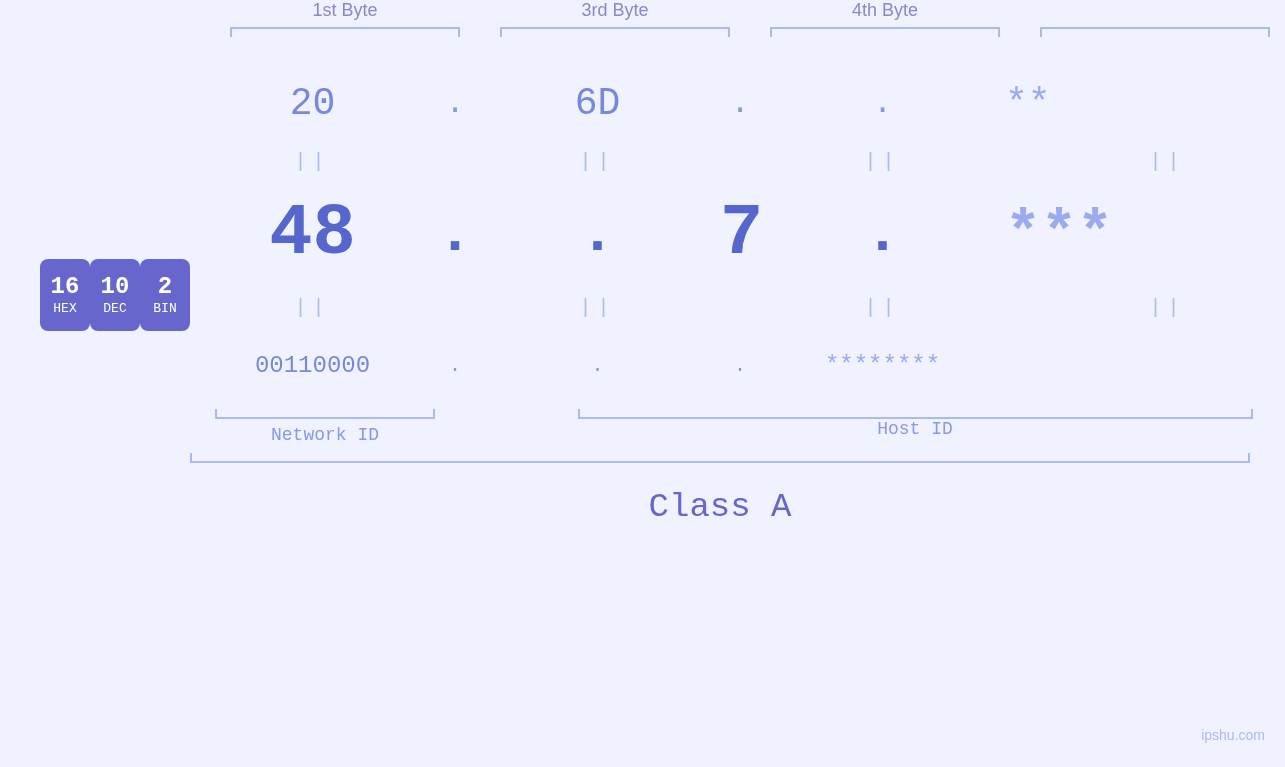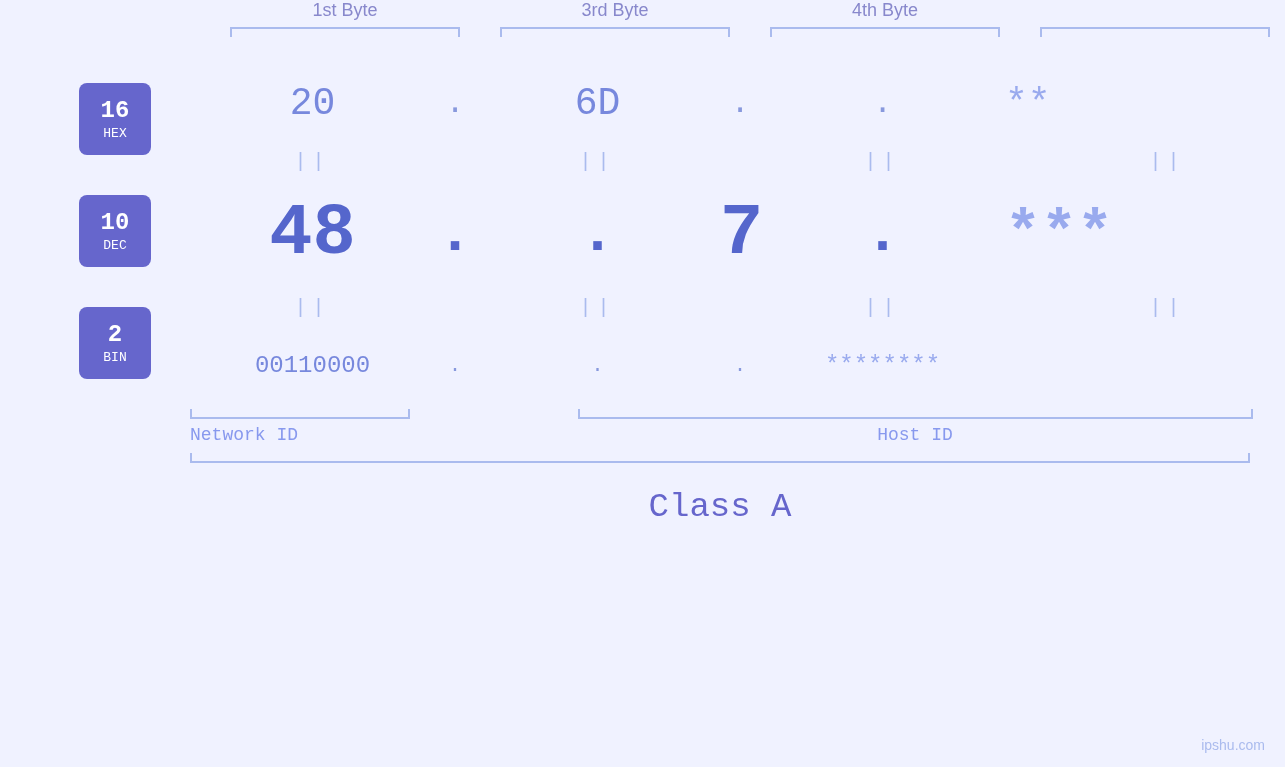--- a/index.html
+++ b/index.html
@@ -84,21 +84,21 @@
 
     
     .data-area {
       display: flex;
       width: 1285px;
     }
 
     .left-badges {
       width: 150px;
       display: flex;
-      flex-direction: column;
+      flex-direction: row;
       align-items: center;
       padding-top: 10px;
     }
 
     .right-data {
       flex: 1;
       display: flex;
       flex-direction: column;
     }
 
@@ -221,35 +221,35 @@
       <div class="data-row" style="height:80px;">
         <div class="val val-bin">00110000</div>
         <div class="dot dot-b">.</div>
         <div class="dot dot-b">.</div>
         <div class="dot dot-b">.</div>
         <div class="val val-bin val-masked">********</div>
       </div>
 
       <div style="display:flex; width:1100px; margin-top:4px;">
 
-        <div style="width:270px; display:flex; flex-direction:column; align-items:flex-start;">
+        <div style="width:270px; display:flex; flex-direction:column; align-items:center;">
           <div style="width:220px; height:10px; border-bottom:2px solid #aabbee; border-left:2px solid #aabbee; border-right:2px solid #aabbee;"></div>
           <div style="color:#8899ee; font-size:18px; font-family:'Courier New',monospace; margin-top:6px; white-space:nowrap;">Network ID</div>
         </div>
 
         <div style="width:80px;"></div>
 
         <div style="flex:1; display:flex; flex-direction:column; align-items:center;">
           <div style="width:90%; height:10px; border-bottom:2px solid #aabbee; border-left:2px solid #aabbee; border-right:2px solid #aabbee;"></div>
-          <div style="color:#8899ee; font-size:18px; font-family:'Courier New',monospace; margin-top:6px;">Host ID</div>
+          <div style="color:#8899ee; font-size:18px; font-family:'Courier New',monospace; ">Host ID</div>
         </div>
       </div>
 
       <div style="width:1060px; margin-top:8px; height:10px; border-bottom:2px solid #aabbee; border-left:2px solid #aabbee; border-right:2px solid #aabbee;"></div>
 
       <div style="text-align:center; color:#6666cc; font-size:34px; font-family:'Courier New',monospace; margin-top:25px; width:1060px;">Class A</div>
 
     </div>
   </div>
 
 </div>
 
-<div style="position:absolute; bottom:14px; right:20px; color:#aabbee; font-size:14px; font-family:Arial,sans-serif;">ipshu.com</div>
+<div style="position:absolute; bottom:24px; right:20px; color:#aabbee; font-size:14px; font-family:Arial,sans-serif;">ipshu.com</div>
 
 </body></html>

